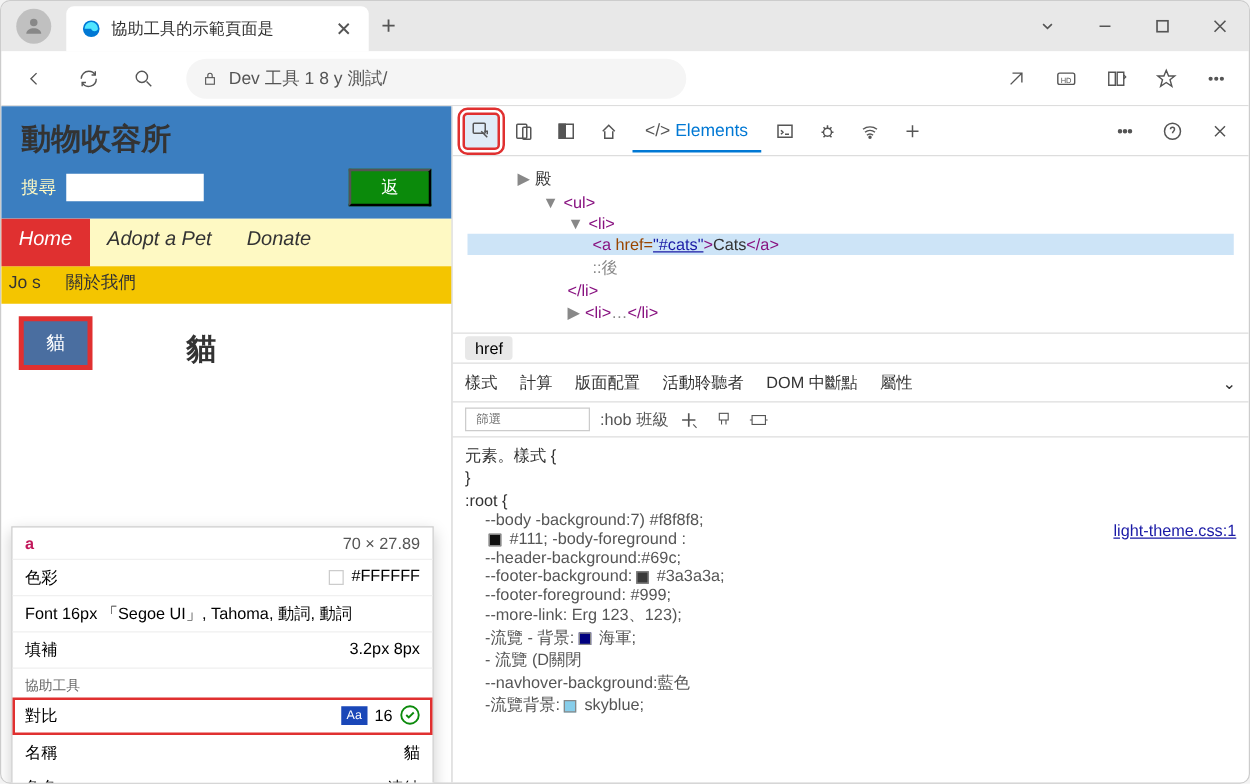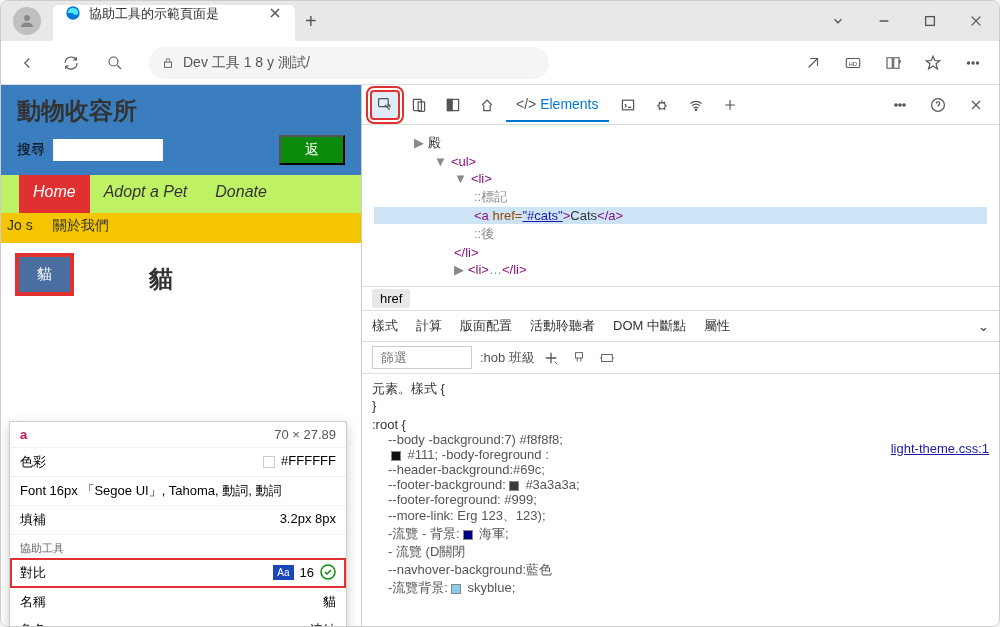--- a/index.html
+++ b/index.html
@@ -2,21 +2,21 @@
 <html><head>
 <meta charset="utf-8">
 <style>
 * { margin: 0; padding: 0; box-sizing: border-box; font-family: "Segoe UI", Tahoma, sans-serif; }
 body { width: 1000px; height: 627px; background: #f3f3f3; overflow: hidden; border: 1px solid #ccc; border-radius: 8px; }
 
 
 .titlebar { height: 40px; display: flex; align-items: center; background: #e8e8e8; }
 .user-icon { width: 28px; height: 28px; margin: 0 12px; background: #c0c0c0; border-radius: 50%; display: flex; align-items: center; justify-content: center; }
 .user-icon svg { width: 18px; height: 18px; fill: #888; }
-.tab { display: flex; background: #fff; height: 36px; padding: 0 12px; border-radius: 6px 6px 0 0; gap: 8px; margin-top: 4px; }
+.tab { display: flex; align-items: center; background: #fff; height: 36px; padding: 0 12px; border-radius: 6px 6px 0 0; gap: 8px; margin-top: 4px; }
 .tab-icon { width: 16px; height: 16px; }
 .tab-title { font-size: 13px; color: #333; }
 .tab-close { width: 16px; height: 16px; margin-left: 40px; }
 .new-tab { margin-left: 10px; font-size: 20px; color: #555; }
 .window-controls { margin-left: auto; display: flex; gap: 0; }
 .window-btn { width: 46px; height: 40px; display: flex; align-items: center; justify-content: center; }
 .window-btn svg { width: 14px; height: 14px; }
 
 
 .toolbar { height: 44px; display: flex; align-items: center; background: #fff; padding: 0 8px; gap: 8px; border-bottom: 1px solid #ddd; }
@@ -28,24 +28,24 @@
 .toolbar-right { margin-left: auto; display: flex; gap: 4px; }
 
 
 .main { display: flex; height: calc(100% - 84px); }
 
 
 .page-content { width: 360px; background: #fff; position: relative; }
 .site-header { background: #3b7ec0; color: #fff; padding: 10px 16px; }
 .site-title { font-size: 24px; font-weight: 600; margin-bottom: 8px; color: #333; }
 .search-row { display: flex; align-items: center; gap: 8px; }
-.search-label { font-size: 14px; color: #000000; }
+.search-label { font-size: 14px; color: #fef9c3; }
 .search-input { width: 110px; height: 22px; background: #fff; border: none; }
 .go-btn { background: #0b8a0b; color: #fff; padding: 4px 24px; font-size: 14px; margin-left: auto; }
-.nav-row { background: #bef264; display: flex; height: 38px; padding-left: 18px; }
+.nav-row { background: #fef9c3; display: flex; height: 38px; }
 .nav-item { padding: 8px 14px; font-size: 16px; color: #333; font-style: italic; }
 .nav-item.active { background: #e03030; color: #fff; }
 .nav-row2 { background: #f4c500; display: flex; height: 30px; padding-left: 6px; gap: 20px; }
 .nav-row2 span { font-size: 14px; color: #333; padding-top: 4px; }
 
 .left-body { padding: 12px 8px; position: relative; }
 .sidebar-btn { background: #4a6ea0; color: #fff; padding: 8px 18px; font-size: 15px; border: 2px solid #e03030; outline: 3px solid #e03030; outline-offset: -1px; display: inline-block; }
 .sidebar-btn-wrap { position: absolute; top: 12px; left: 16px; }
 .heading-cats { font-size: 24px; margin-left: 140px; padding-top: 8px; font-weight: 600; color: #333; }
 
@@ -90,21 +90,21 @@
 .dom-sel { background: #cde4f7; }
 
 .dt-breadcrumb { padding: 4px 10px; border-top: 1px solid #ddd; border-bottom: 1px solid #ddd; font-size: 13px; }
 .dt-breadcrumb span { background: #e8e8e8; padding: 2px 8px; border-radius: 3px; }
 
 .dt-styles-tabs { display: flex; padding: 6px 10px; gap: 18px; font-size: 13px; border-bottom: 1px solid #ddd; align-items: center; }
 .dt-styles-tabs span { color: #333; }
 .dt-styles-tabs .chev { margin-left: auto; }
 
 .dt-filter-row { display: flex; align-items: center; padding: 4px 10px; gap: 8px; border-bottom: 1px solid #ddd; font-size: 13px; }
-.dt-filter-input { border: 1px solid #ccc; padding: 3px 8px; width: 100px; font-size: 13px; }
+.dt-filter-input { border: 1px solid #ccc; padding: 3px 8px; width: 100px; font-size: 10px; }
 .dt-hov { color: #555; }
 .dt-filter-icons { display: flex; gap: 12px; }
 .dt-filter-icons svg { width: 16px; height: 16px; stroke: #555; fill: none; }
 
 .dt-styles-body { flex: 1; padding: 6px 10px; font-family: Consolas, monospace; font-size: 13px; overflow: auto; }
 .css-rule { margin-bottom: 4px; position: relative; }
 .css-sel { color: #333; }
 .css-link { position: absolute; right: 0; top: 0; color: #1a1aa6; text-decoration: underline; margin-top: 24px; }
 .css-prop { padding-left: 16px; color: #555; }
 .css-prop .swatch { width: 10px; height: 10px; display: inline-block; border: 1px solid #888; vertical-align: middle; margin: 0 3px; }
@@ -359,21 +359,20 @@
               <path d="M5 5l10 10M15 5L5 15"></path>
             </svg>
           </div>
       </div>
     </div>
 
     <div class="dt-dom">
       <div class="dom-line dom-indent-1"><span class="dom-arrow">▶</span><span class="dom-text">殿</span></div>
       <div class="dom-line dom-indent-2"><span class="dom-arrow">▼</span><span class="dom-tag">&lt;ul&gt;</span></div>
       <div class="dom-line dom-indent-3"><span class="dom-arrow">▼</span><span class="dom-tag">&lt;li&gt;</span></div>
-      <div class="dom-line dom-indent-4"><span class="dom-pseudo">::標記</span></div>
       <div class="dom-line dom-indent-4 dom-sel"><span class="dom-tag">&lt;a </span><span class="dom-attr">href=</span><span class="dom-val">"#cats"</span><span class="dom-tag">&gt;</span><span class="dom-text">Cats</span><span class="dom-tag">&lt;/a&gt;</span></div>
       <div class="dom-line dom-indent-4"><span class="dom-pseudo">::後</span></div>
       <div class="dom-line dom-indent-3"><span class="dom-tag">&lt;/li&gt;</span></div>
       <div class="dom-line dom-indent-3"><span class="dom-arrow">▶</span><span class="dom-tag">&lt;li&gt;</span><span class="dom-pseudo">…</span><span class="dom-tag">&lt;/li&gt;</span></div>
     </div>
 
     <div class="dt-breadcrumb"><span>href</span></div>
 
     <div class="dt-styles-tabs">
       <span>樣式</span>

